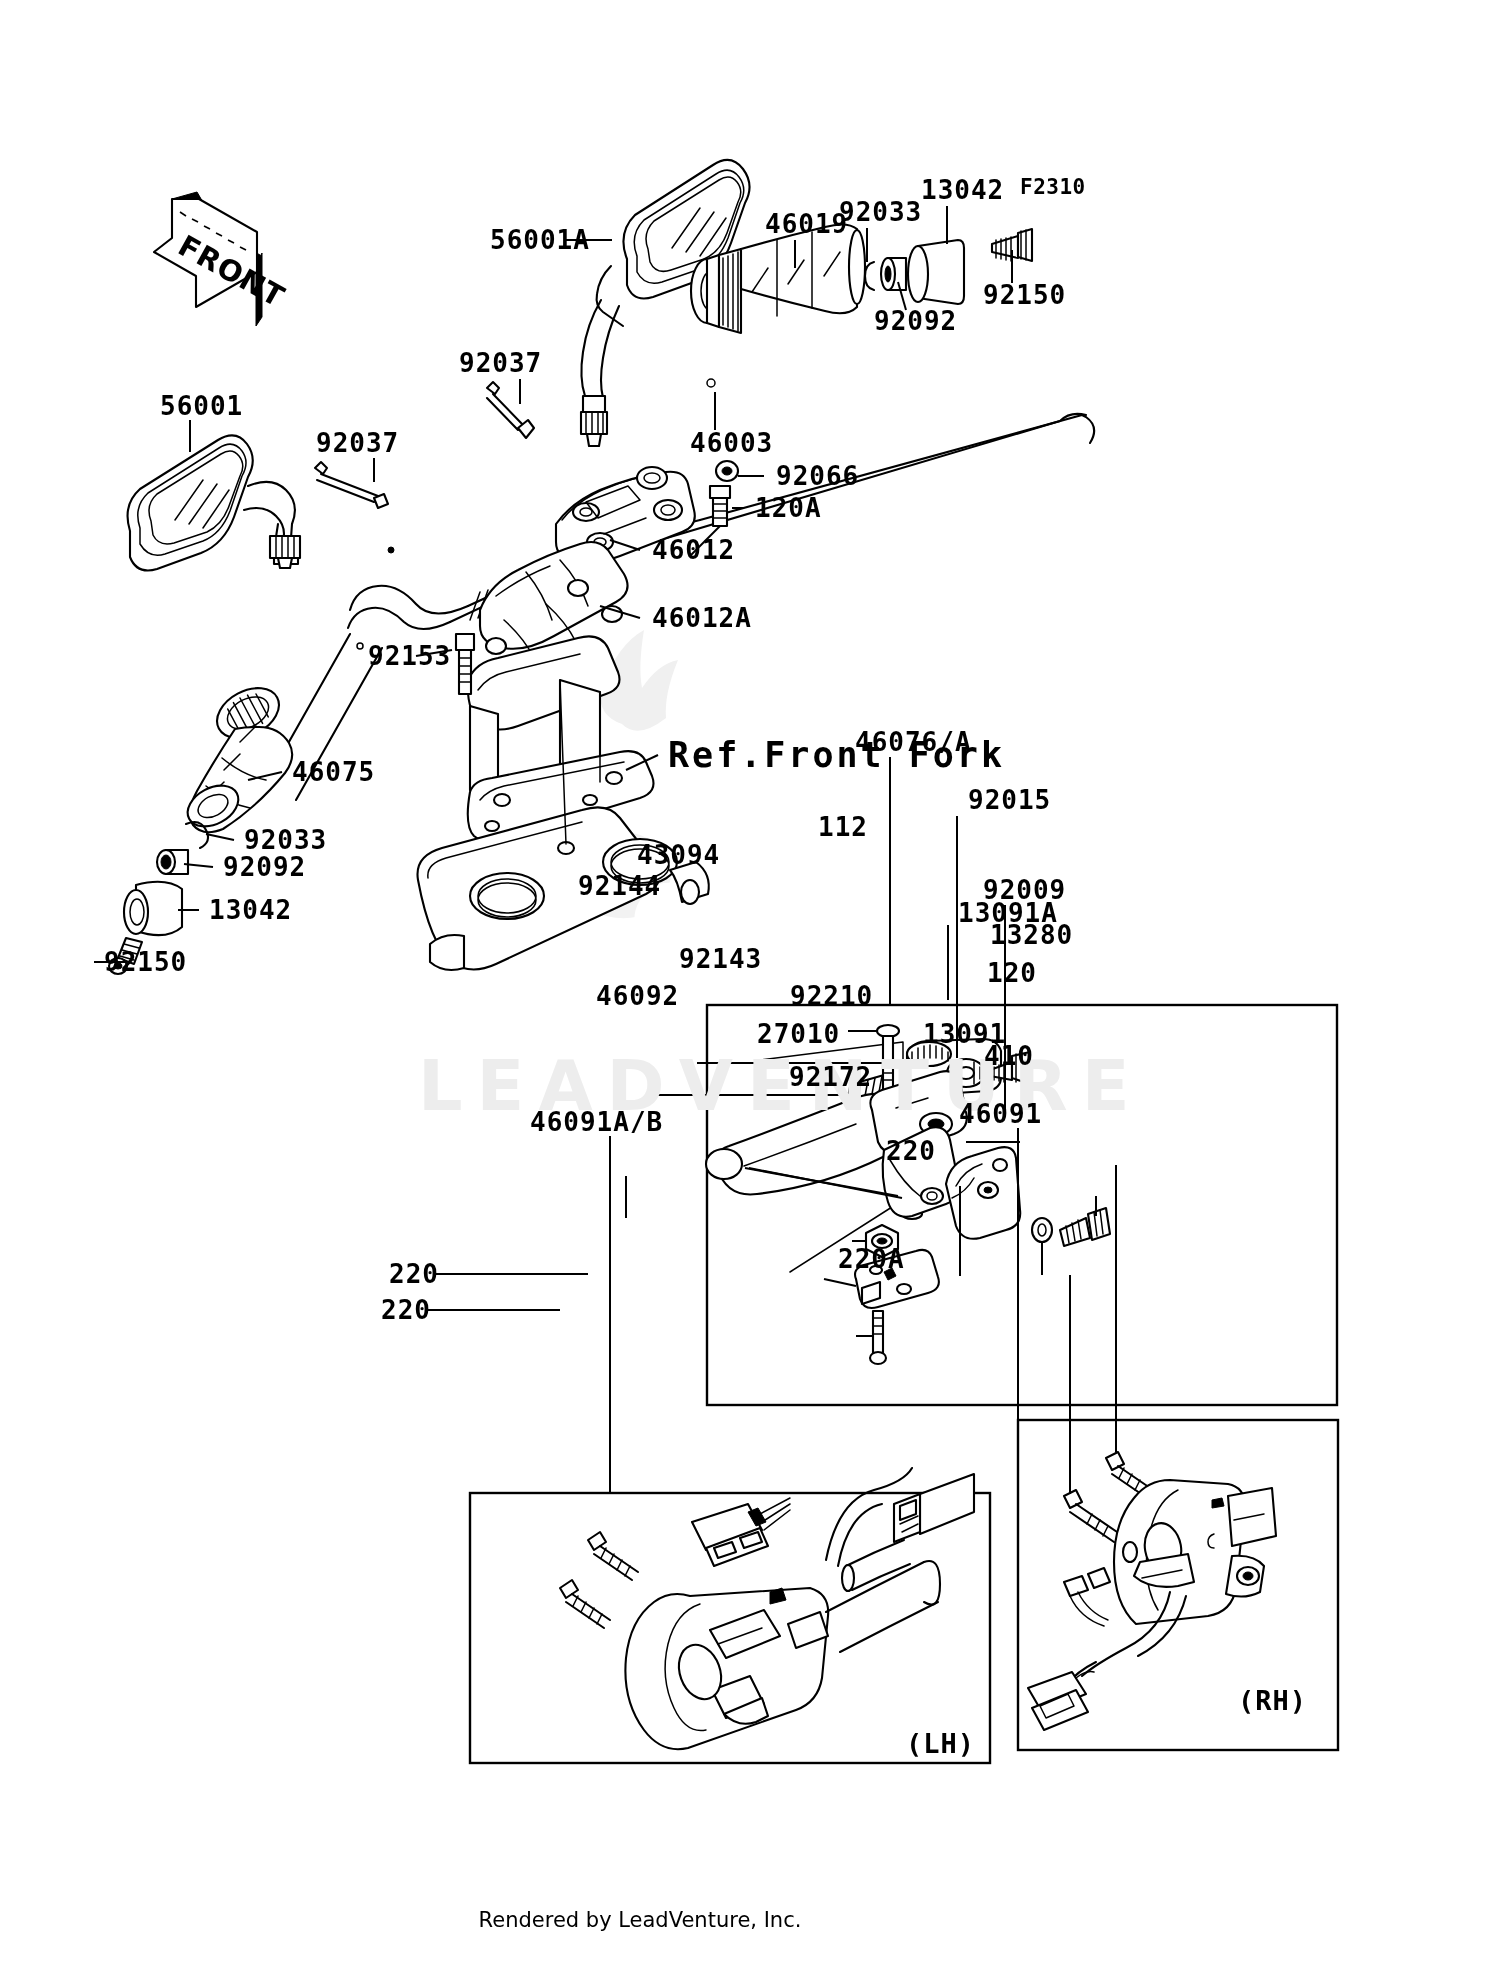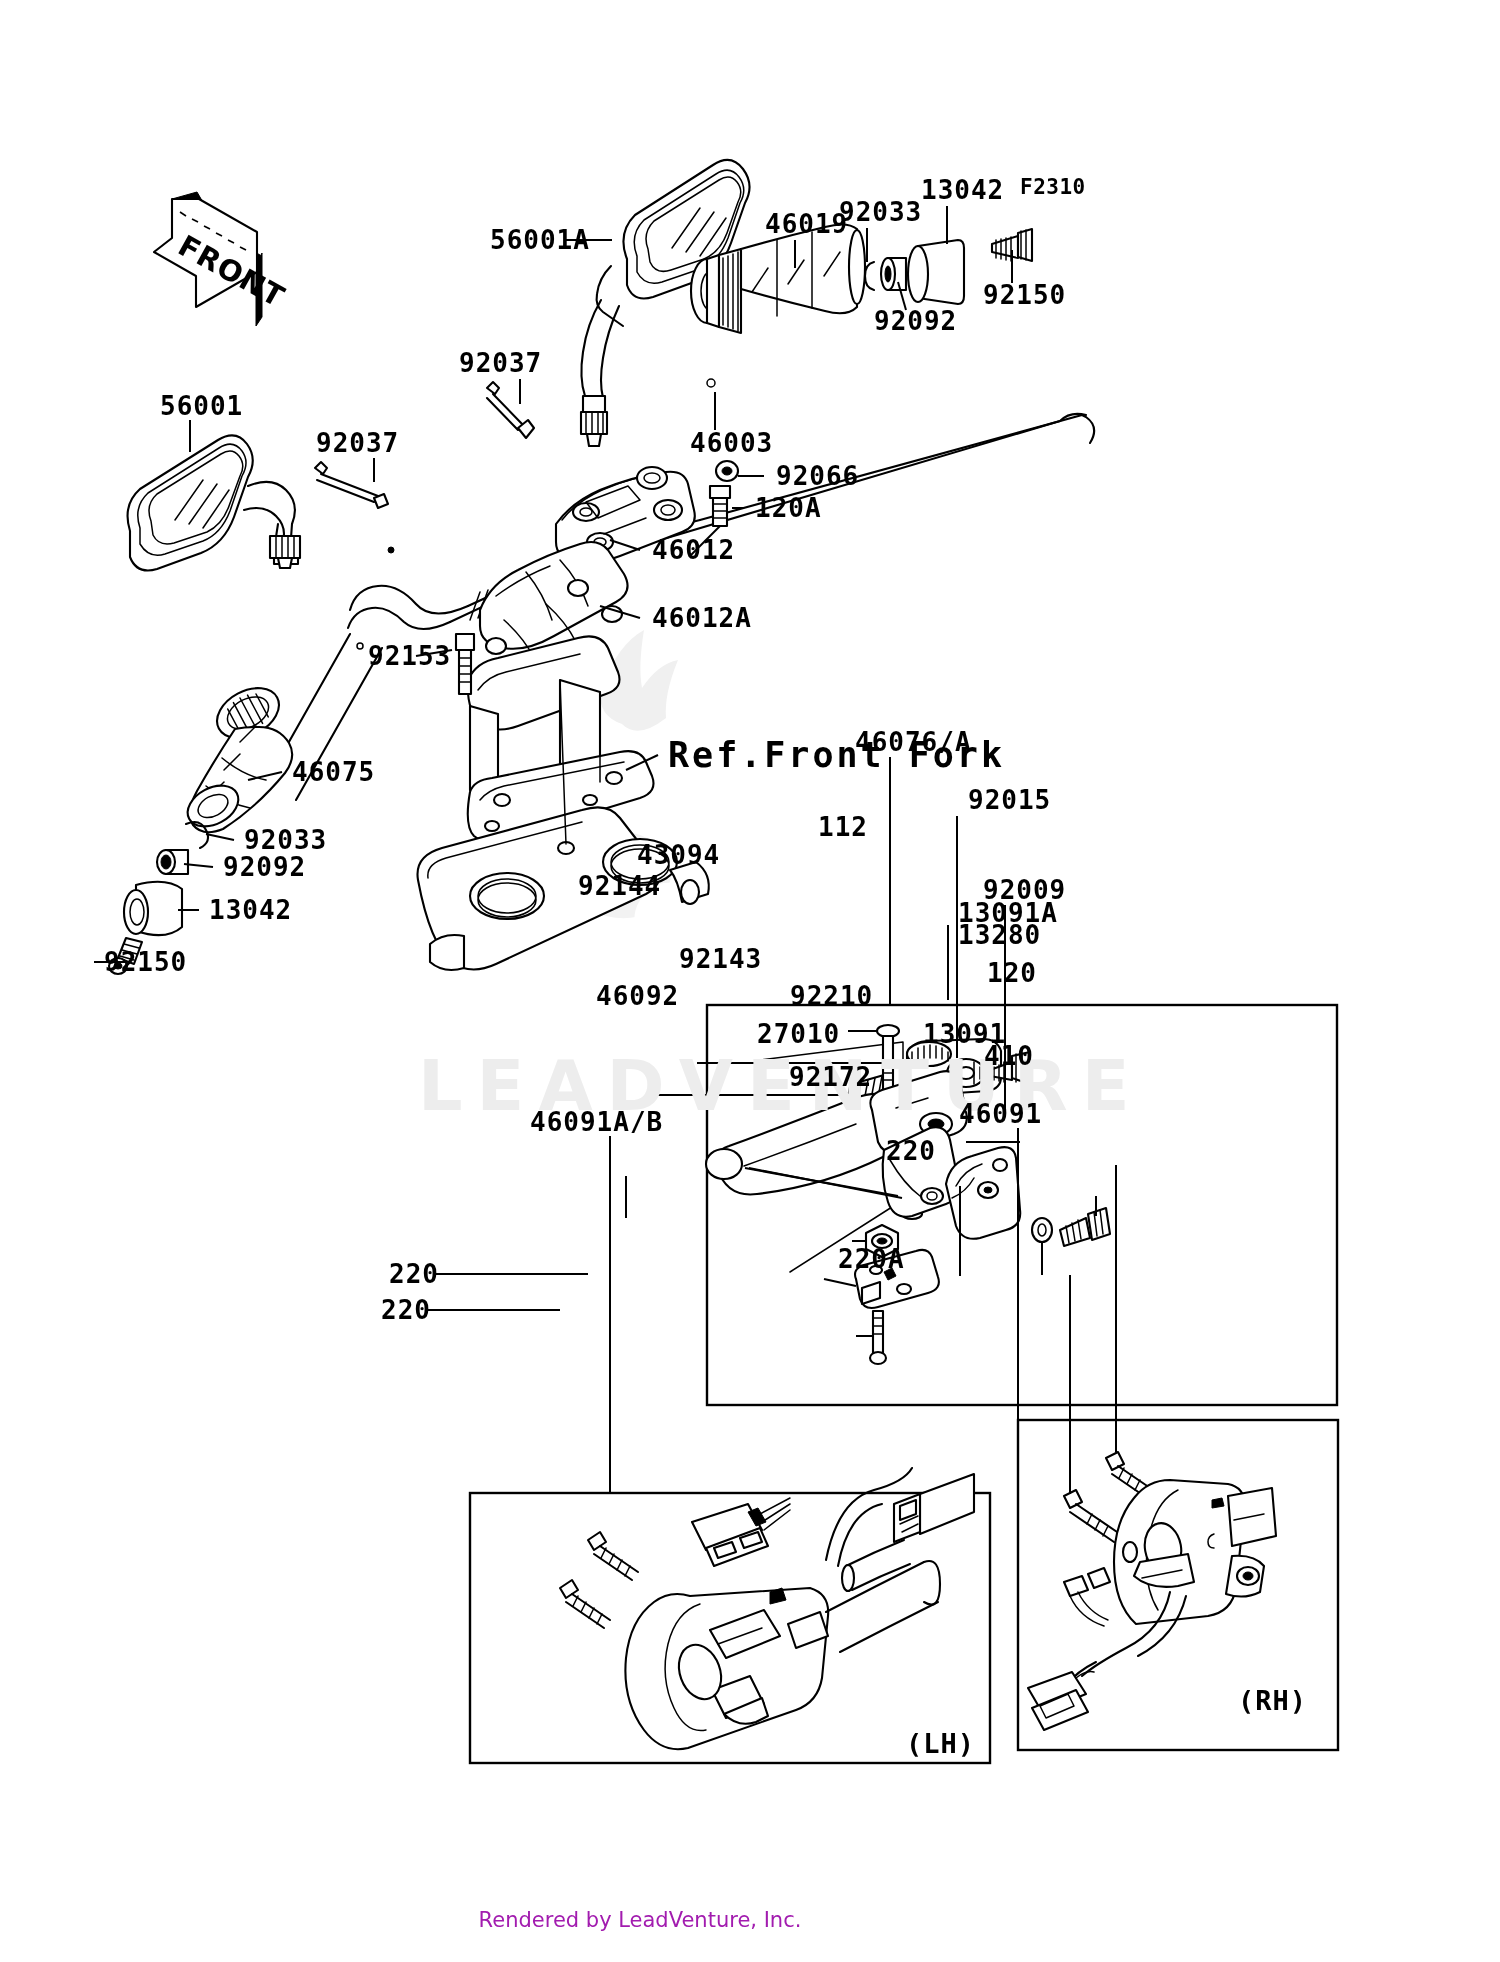--- a/index.html
+++ b/index.html
@@ -40,21 +40,21 @@
   .anchor-l { transform: translate(0, -50%); }
   #footer {
     position: absolute;
     left: 0;
     top: 1908px;
     width: 1280px;
     text-align: center;
     font-family: "DejaVu Sans", "Liberation Sans", sans-serif;
     font-size: 21px;
     font-weight: normal;
-    color: #a21caf;
+    color: #000000;
   }
   .wm {
     position: absolute;
     font-family: "DejaVu Sans", "Liberation Sans", sans-serif;
     color: #ededed;
     font-weight: bold;
     letter-spacing: 14px;
     font-size: 70px;
     user-select: none;
     text-align: center;
@@ -772,21 +772,21 @@
       <div class="lbl anchor-l" style="left: 292px; top: 772px; transform: translate(0px, -50%);">46075</div>
       <div class="lbl anchor-l" style="left: 244px; top: 840px; transform: translate(0px, -50%);">92033</div>
       <div class="lbl anchor-l" style="left: 223px; top: 867px; transform: translate(0px, -50%);">92092</div>
       <div class="lbl anchor-l" style="left: 209px; top: 910px; transform: translate(0px, -50%);">13042</div>
       <div class="lbl anchor-l" style="left: 104px; top: 962px; transform: translate(0px, -50%);">92150</div>
       <div class="lbl anchor-l" style="left: 855px; top: 742px; transform: translate(0px, -50%);">46076/A</div>
       <div class="lbl anchor-l" style="left: 968px; top: 800px; transform: translate(0px, -50%);">92015</div>
       <div class="lbl anchor-l" style="left: 818px; top: 827px; transform: translate(0px, -50%);">112</div>
       <div class="lbl anchor-l" style="left: 983px; top: 890px; transform: translate(0px, -50%);">92009</div>
       <div class="lbl anchor-l" style="left: 958px; top: 913px; transform: translate(0px, -50%);">13091A</div>
-      <div class="lbl anchor-l" style="left: 958px; top: 935px; transform: translate(0px, -50%);">13280</div>
+      <div class="lbl anchor-l" style="left: 958px; top: 935px; transform: translate(0px, -50%); padding-left: 32px;">13280</div>
       <div class="lbl anchor-l" style="left: 637px; top: 855px; transform: translate(0px, -50%);">43094</div>
       <div class="lbl anchor-l" style="left: 578px; top: 886px; transform: translate(0px, -50%);">92144</div>
       <div class="lbl anchor-l" style="left: 679px; top: 959px; transform: translate(0px, -50%);">92143</div>
       <div class="lbl anchor-l" style="left: 596px; top: 996px; transform: translate(0px, -50%);">46092</div>
       <div class="lbl anchor-l" style="left: 790px; top: 996px; transform: translate(0px, -50%);">92210</div>
       <div class="lbl anchor-l" style="left: 757px; top: 1034px; transform: translate(0px, -50%); text-align: center;">27010</div>
       <div class="lbl anchor-l" style="left: 923px; top: 1034px; transform: translate(0px, -50%);">13091</div>
       <div class="lbl anchor-l" style="left: 987px; top: 973px; transform: translate(0px, -50%);">120</div>
       <div class="lbl anchor-l" style="left: 984px; top: 1056px; transform: translate(0px, -50%);">410</div>
       <div class="lbl anchor-l" style="left: 789px; top: 1077px; transform: translate(0px, -50%);">92172</div>

